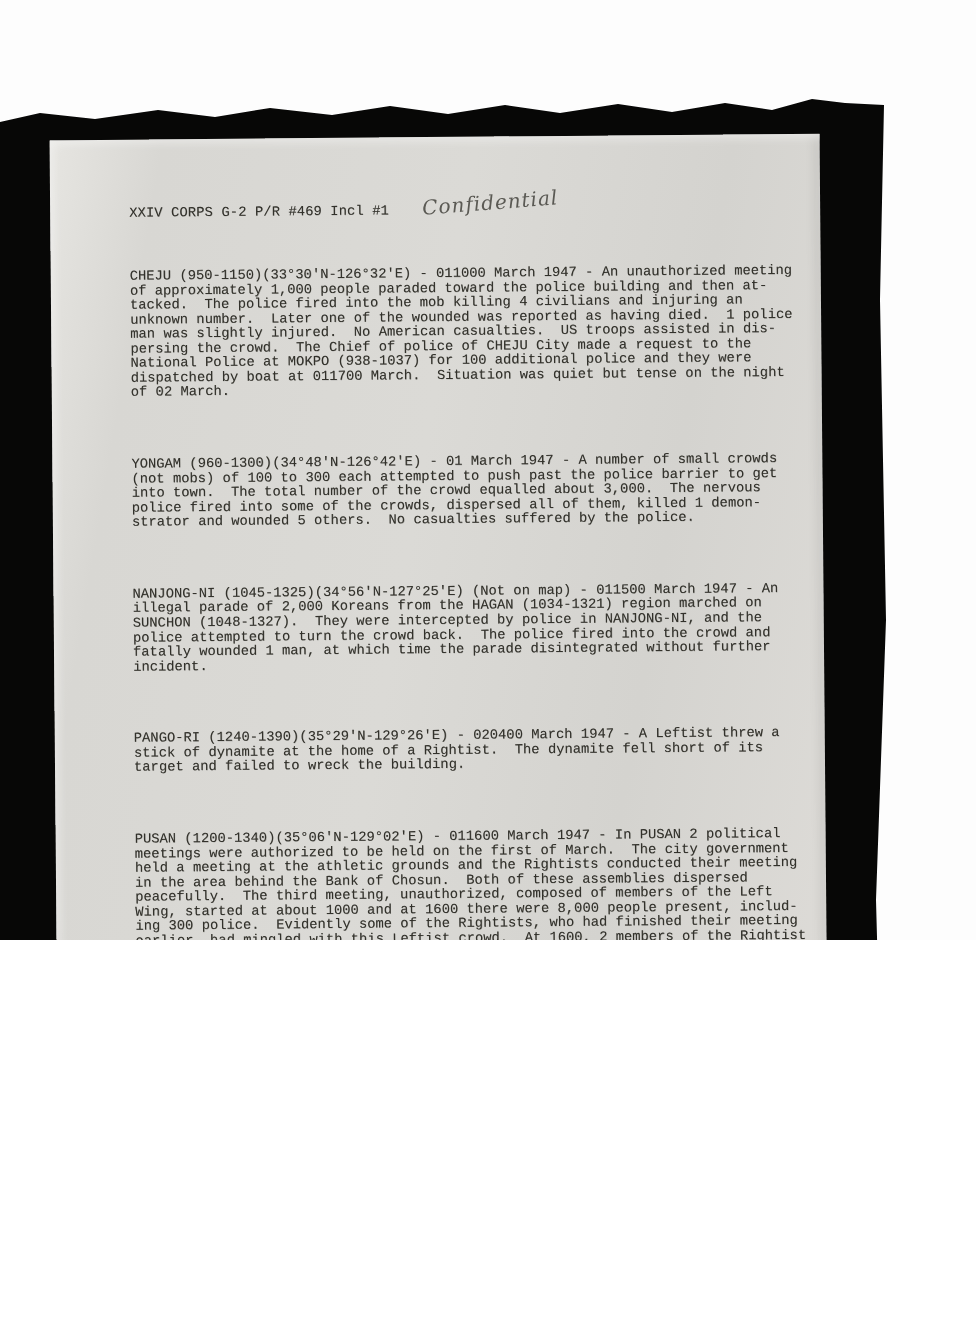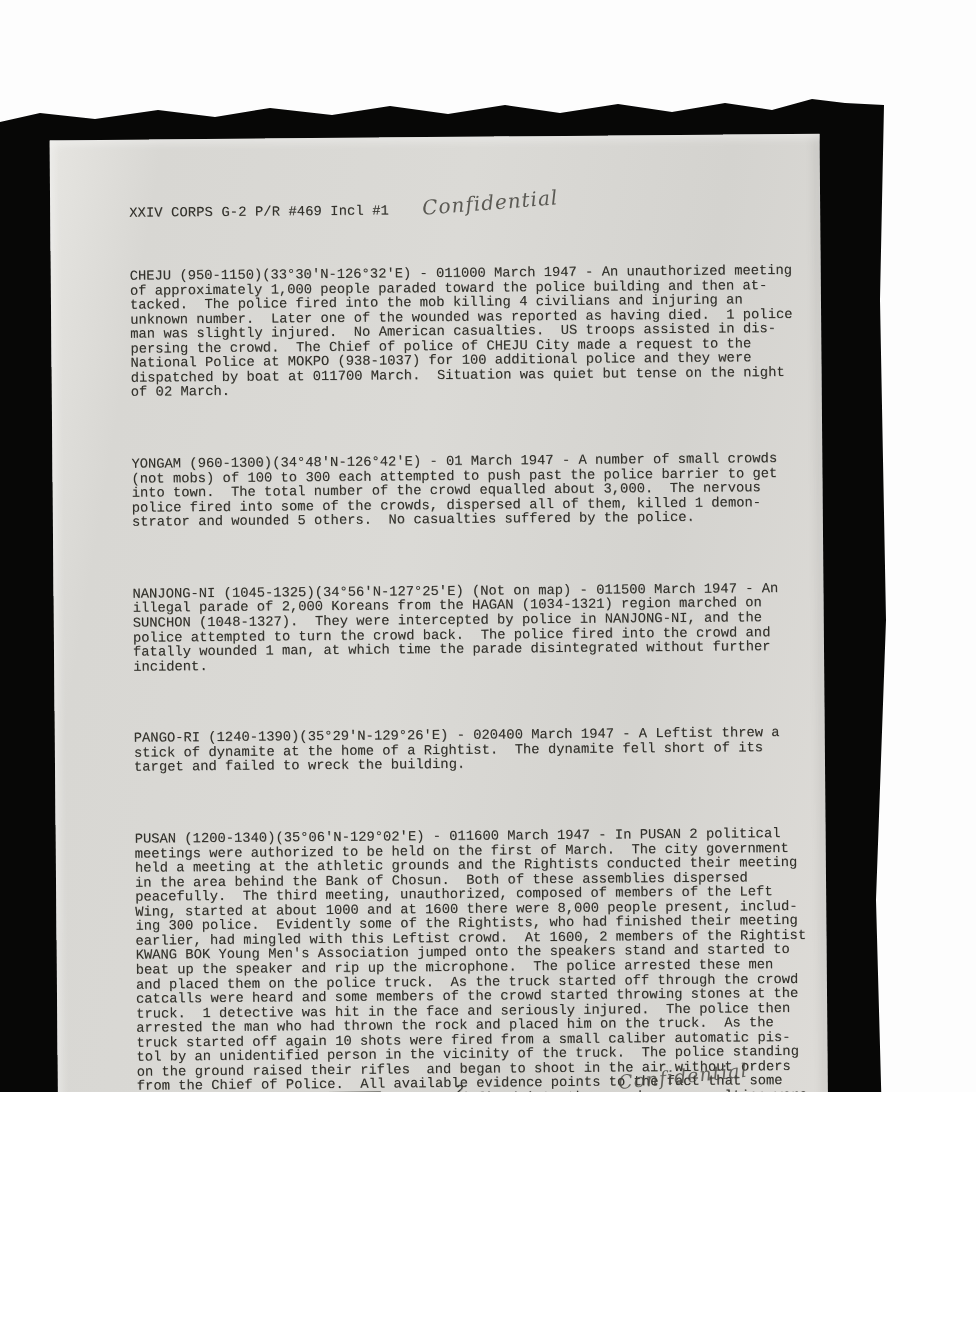--- a/index.html
+++ b/index.html
@@ -1,18 +1,18 @@
 <!DOCTYPE html>
 <html><head>
 <meta charset="utf-8">
 <style>
   html,body{margin:0;padding:0;}
   body{background:#ffffff;width:976px;height:1336px;overflow:hidden;
        font-family:"Liberation Sans",sans-serif;}
-  .stage{position:relative;width:976px;height:1092px;overflow:hidden;background:#fdfdfd;}
+  .stage{position:relative;width:976px;height:940px;overflow:hidden;background:#fdfdfd;}
 
   
   .scan-bg{position:absolute;left:0;top:0;width:976px;height:1336px;background:#070706;
     clip-path:polygon(0px 122px,40px 113px,95px 119px,158px 110px,215px 117px,270px 108px,
       332px 115px,390px 106px,448px 114px,505px 105px,560px 113px,618px 104px,672px 112px,
       725px 103px,772px 110px,812px 99px,845px 103px,884px 105px,880px 300px,886px 620px,
       876px 900px,882px 1120px,870px 1225px,0px 1223px);}
 
   
   .page{position:absolute;left:54px;top:137px;width:770px;height:1026px;

